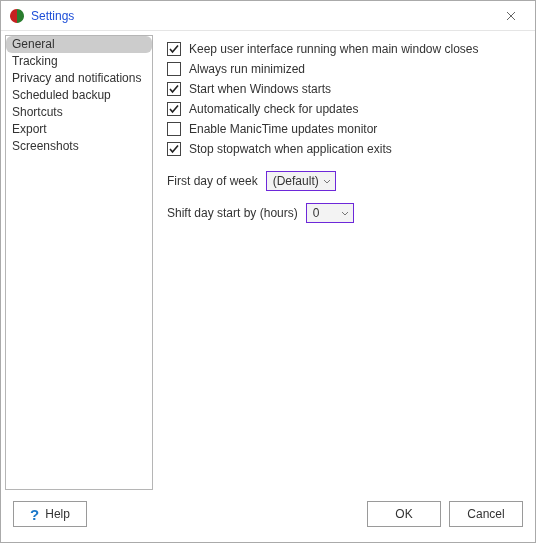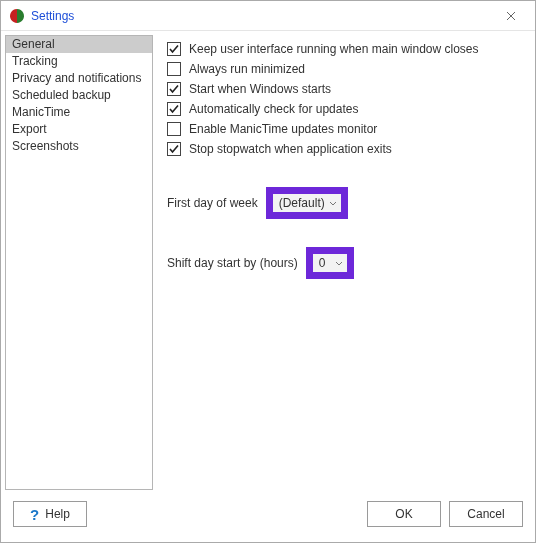--- a/index.html
+++ b/index.html
@@ -44,20 +44,21 @@
     overflow:auto;
   }
   .sidebar-item {
     padding: 1px 6px 2px 6px;
     font-size: 12px;
     cursor: default;
     white-space: nowrap;
   }
   .sidebar-item.selected {
     background: #cccccc;
+    border-radius: 6px;
   }
 
   .content {
     flex:1;
     padding: 4px 4px 4px 8px;
     display:flex; flex-direction:column;
     gap: 6px;
   }
   .check-row {
     display:flex; align-items:center;
@@ -69,24 +70,24 @@
     border: 1px solid #444;
     display:flex; align-items:center; justify-content:center;
     background:#fff;
   }
   .checkbox svg { width:10px; height:10px; display:none; }
   .checkbox.checked svg { display:block; }
 
   .field-row {
     display:flex; align-items:center;
     gap: 8px;
-    margin-top: 22px;
+    margin-top: 6px;
   }
   .select {
-    border: 7px solid #6d28d9;
+    border: 1px solid #6d28d9;
     background: #f3f3f3;
     padding: 2px 16px 2px 6px;
     position: relative;
     font-size: 12px;
     min-width: 48px;
   }
   .select .chev {
     position:absolute; right:4px; top:50%; transform:translateY(-50%);
     color:#777;
   }
@@ -133,21 +134,21 @@
         </svg>
     </div>
   </div>
 
   <div class="body">
     <div class="sidebar" id="sidebar">
         <div class="sidebar-item selected">General</div>
         <div class="sidebar-item">Tracking</div>
         <div class="sidebar-item">Privacy and notifications</div>
         <div class="sidebar-item">Scheduled backup</div>
-        <div class="sidebar-item">ManicTime</div>
+        <div class="sidebar-item">Shortcuts</div>
         <div class="sidebar-item">Export</div>
         <div class="sidebar-item">Screenshots</div>
       </div>
 
     <div class="content">
       <div id="options">
           <div class="check-row">
             <div class="checkbox checked">
               <svg viewBox="0 0 10 10">
                 <path d="M1 5l2.5 3L9 1.5" stroke="#222" stroke-width="1.6" fill="none"></path>

